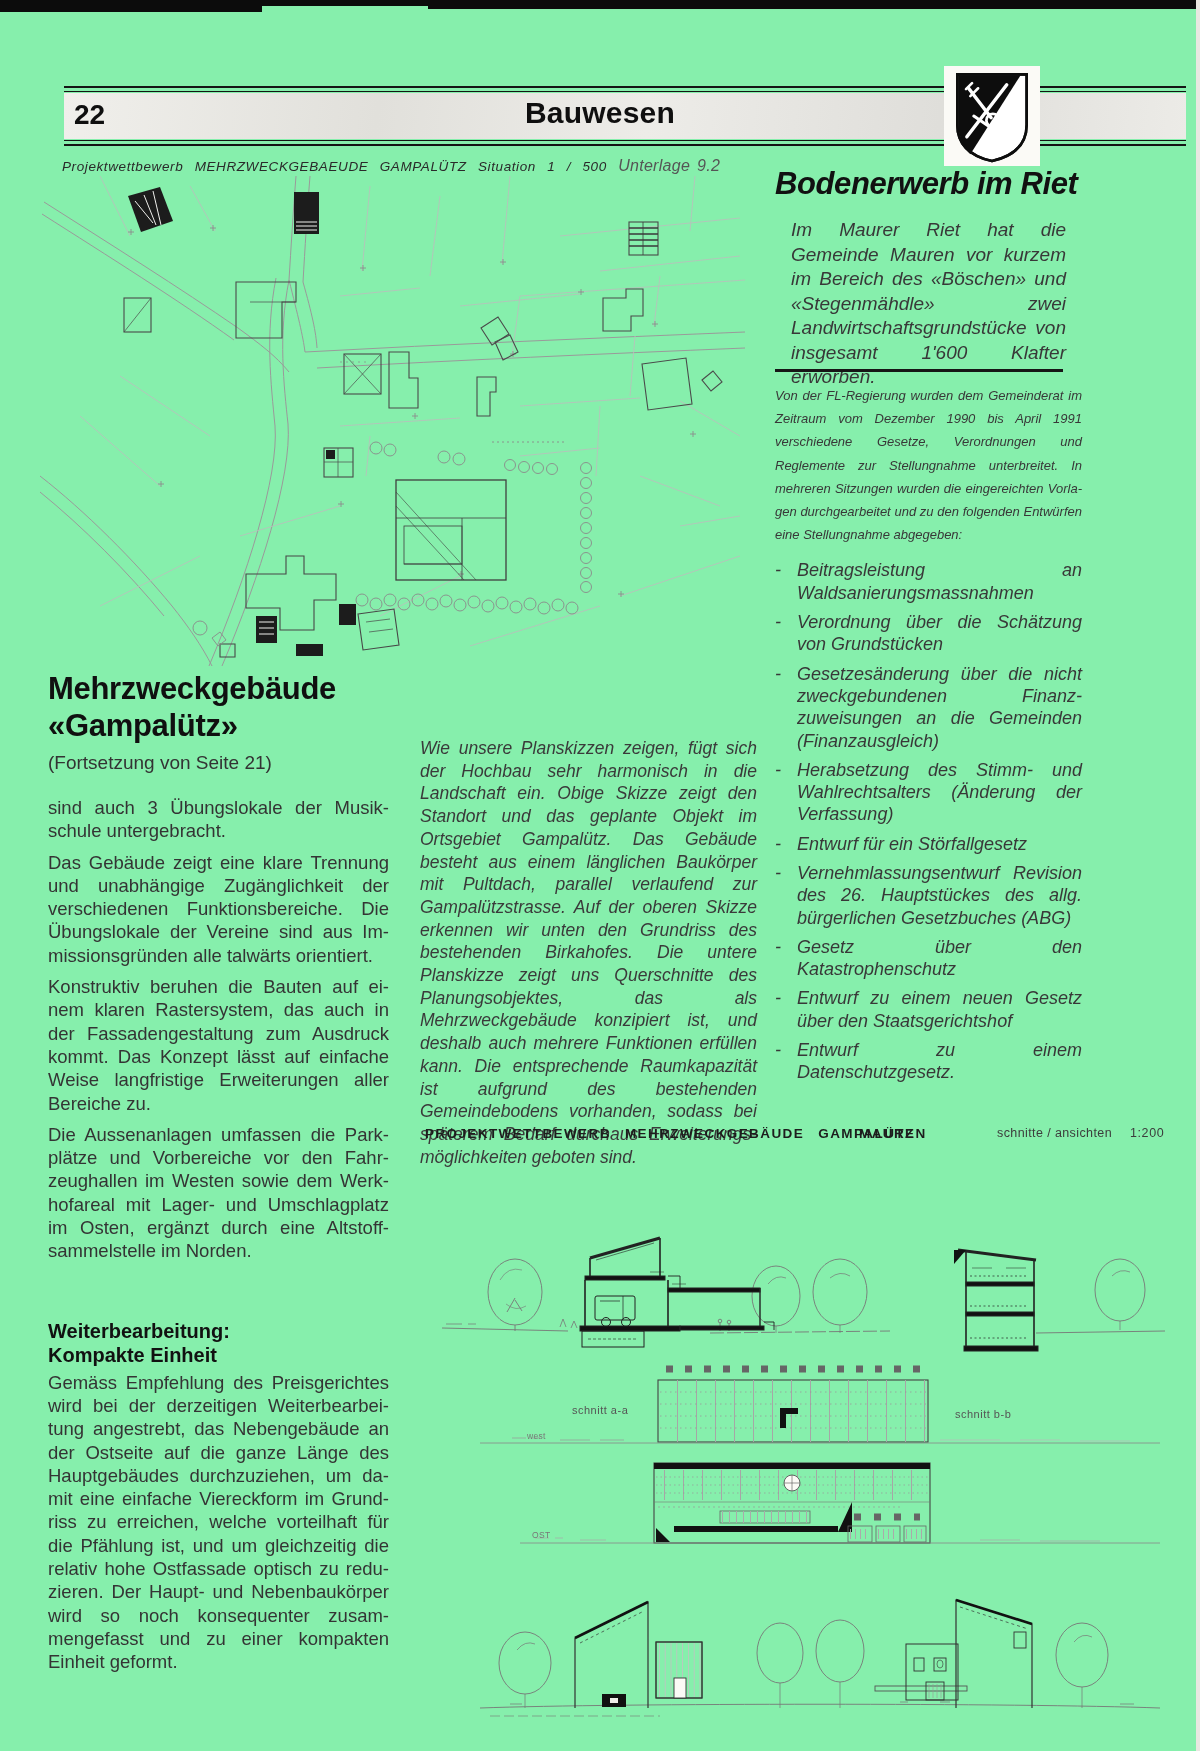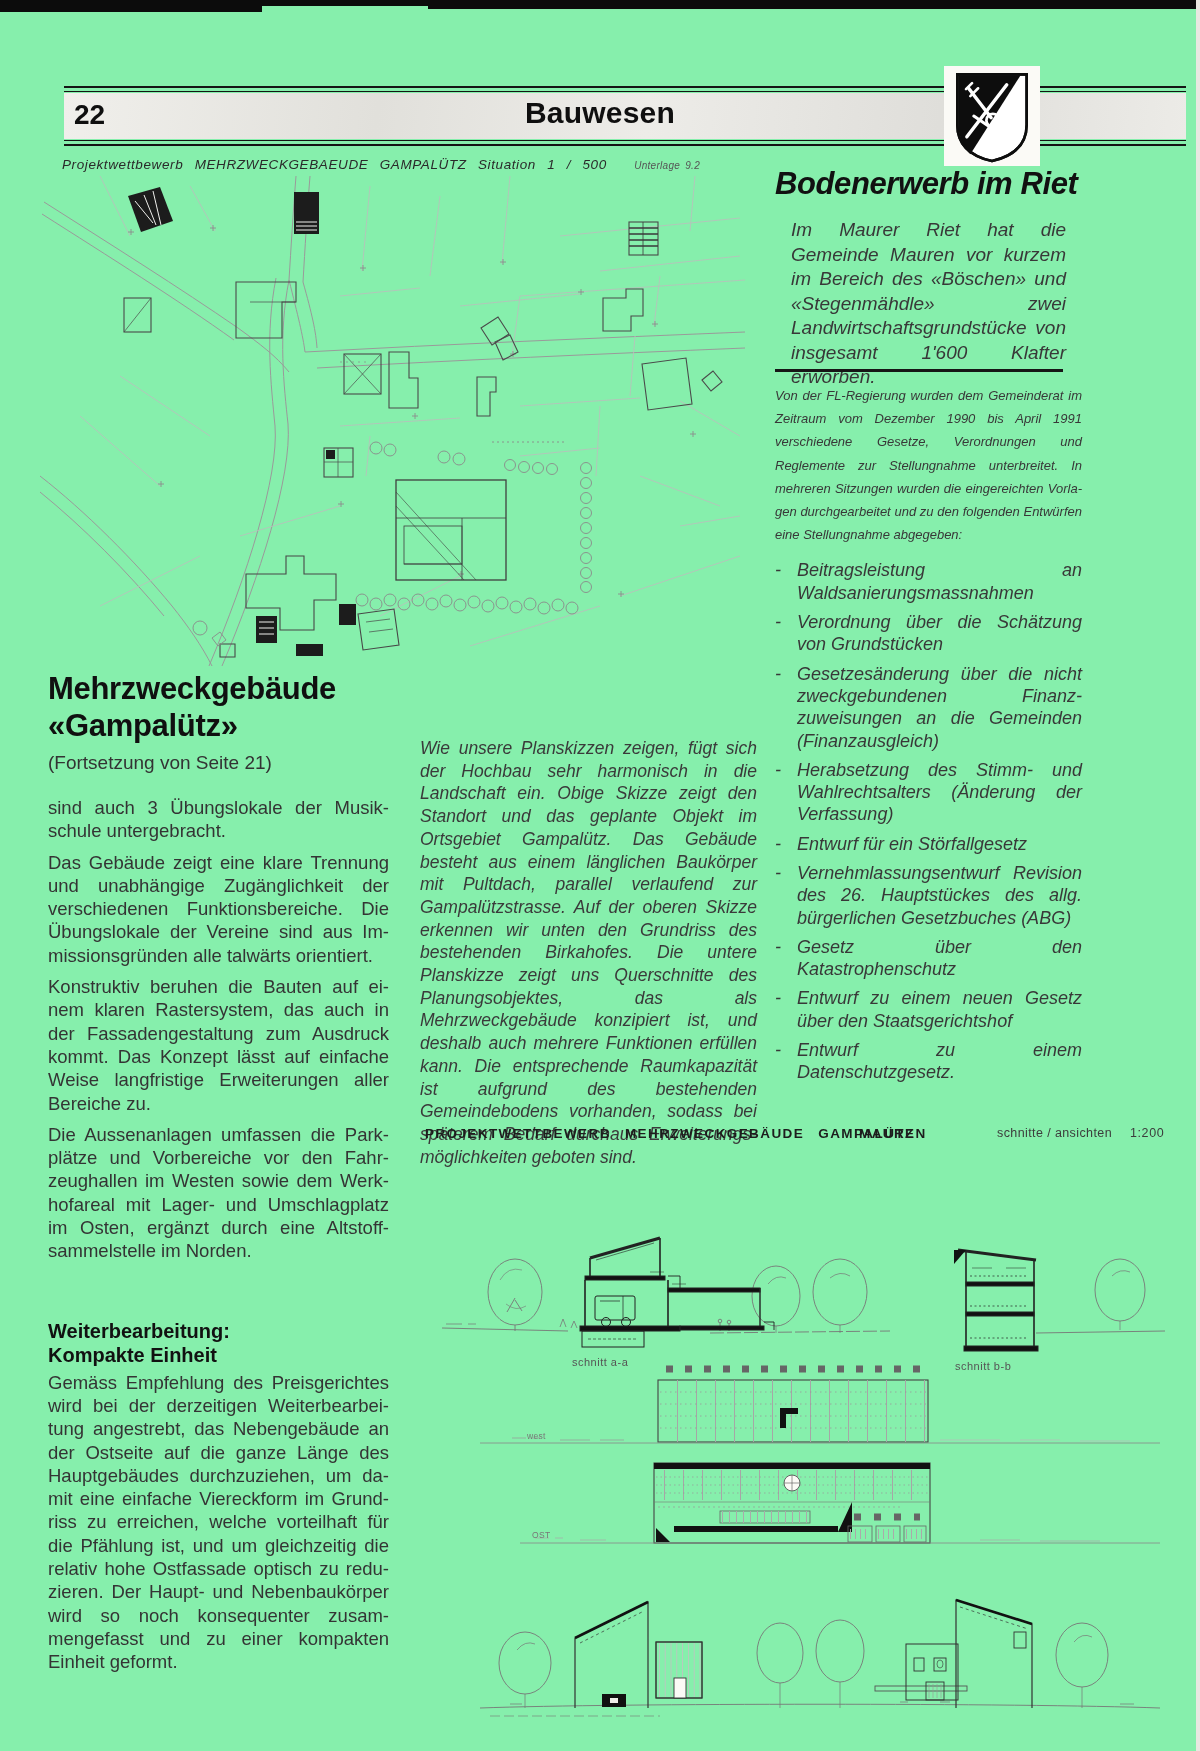--- a/index.html
+++ b/index.html
@@ -14,21 +14,21 @@
   #band{position:absolute;left:64px;top:93px;width:1122px;height:46px;
         background:linear-gradient(96deg,#f0efeb,#e1e0db 28%,#edece8 52%,#dfdeda 78%,#ecebe7);}
   #page-number{position:absolute;left:74px;top:99px;font-size:28px;font-weight:bold;color:#0f0f0f;}
   #section-title{position:absolute;left:0;top:96px;width:1200px;text-align:center;
         font-size:30px;font-weight:bold;color:#0f0f0f;letter-spacing:0.2px;}
   #crest-wrap{position:absolute;left:944px;top:66px;width:96px;height:100px;background:#fbfaf6;
         display:flex;align-items:center;justify-content:center;z-index:5;}
   
   #plan-title{position:absolute;left:62px;top:157px;width:660px;font-size:13.5px;font-style:italic;
         color:#2a2a2a;letter-spacing:0.6px;word-spacing:7px;white-space:nowrap;}
-  #plan-title .ref{font-size:10px;word-spacing:2px;letter-spacing:0.3px;color:#555;margin-left:16px;}
+  #plan-title .ref{font-size:16px;word-spacing:2px;letter-spacing:0.3px;color:#555;}
   
   #news-col{position:absolute;left:775px;top:166px;width:307px;}
   #news-col h1{margin:0 0 16px 0;font-size:31px;font-style:italic;font-weight:bold;color:#111;
         letter-spacing:-0.4px;}
   #news-col p{margin:16px;font-size:19px;font-style:italic;line-height:24.5px;text-align:justify;color:#383838;}
   #divider{position:absolute;left:775px;top:369px;width:288px;height:3px;background:#161616;}
   #consult-col{position:absolute;left:775px;top:384px;width:307px;}
   #consult-col h2{margin:0 0 18px 0;font-size:24px;font-style:italic;font-weight:bold;color:#111;}
   #consult-col .intro{margin:0 0 13px 0;font-size:13px;font-style:italic;line-height:23.2px;
         text-align:justify;color:#383838;}
@@ -46,21 +46,21 @@
   #commentary{position:absolute;left:420px;top:737px;width:337px;font-size:17.5px;font-style:italic;
         line-height:22.7px;text-align:justify;color:#3a3a3a;}
   
   #caption{position:absolute;left:425px;top:1126px;width:763px;height:20px;font-size:13.5px;color:#1d1d1d;}
   #caption span{position:absolute;top:0;white-space:nowrap;}
   .cap-main{left:0;font-weight:bold;letter-spacing:1.4px;word-spacing:9px;}
   .cap-place{left:420px;font-weight:bold;letter-spacing:1.4px;padding-left:14px;}
   .cap-type{left:572px;font-size:12.5px;color:#3c3c3c;letter-spacing:0.4px;}
   .cap-scale{left:705px;font-size:12.5px;color:#3c3c3c;letter-spacing:0.6px;}
   
-  .dlabel{position:absolute;font-size:11px;color:#555;letter-spacing:0.5px;}
+  .dlabel{position:absolute;font-size:11px;color:#555;letter-spacing:0.5px;margin-top:48px;}
   .tinylabel{position:absolute;font-size:8.5px;color:#777;letter-spacing:0.3px;}
   svg{display:block;}
 </style>
 </head>
 <body>
 
 <div id="page">
 
   <div class="scanbar" style="left:0;top:0;width:1200px;height:6px;"></div>
   <div class="scanbar" style="left:0;top:0;width:262px;height:12px;"></div>

